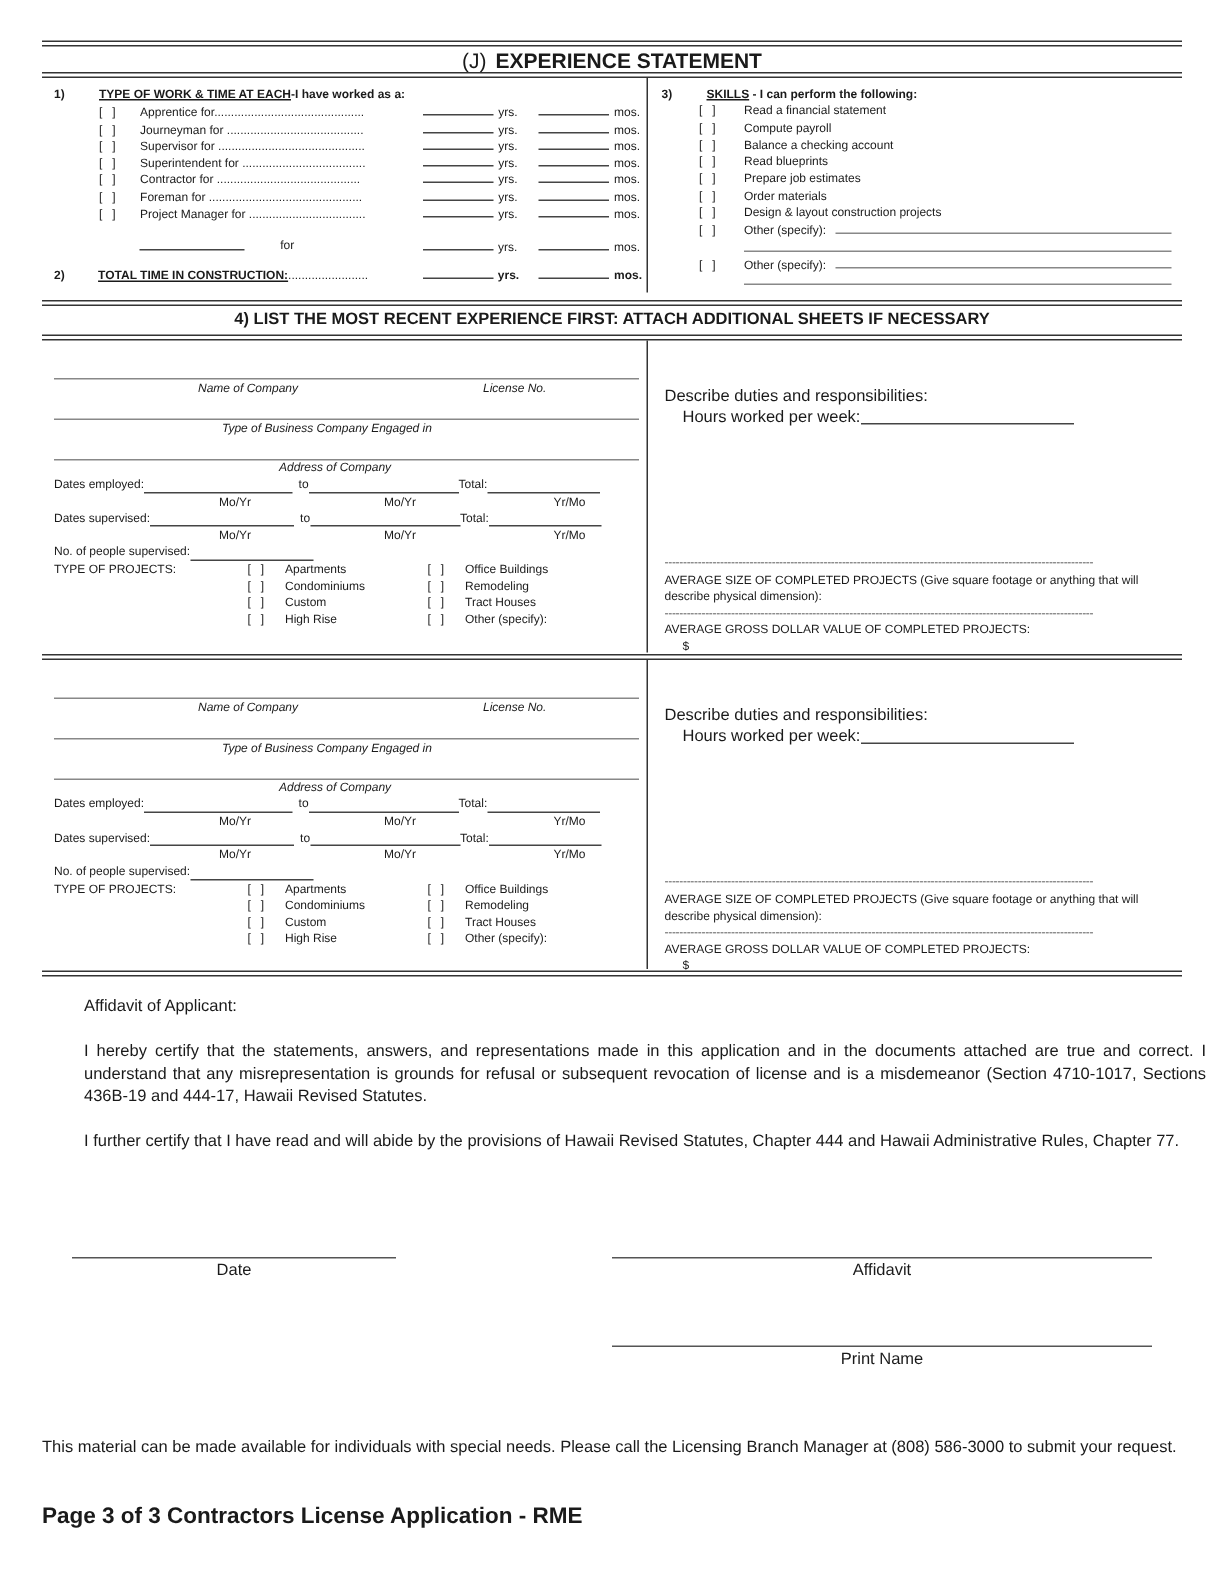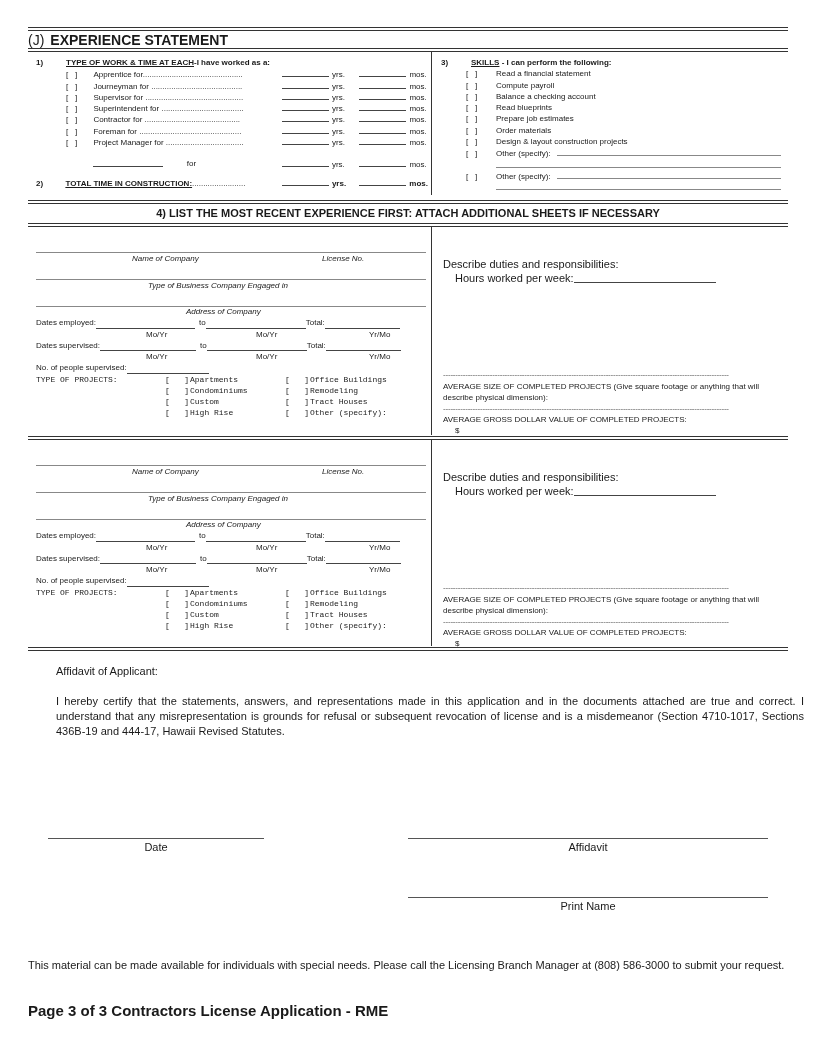--- a/index.html
+++ b/index.html
@@ -1,21 +1,21 @@
 <!DOCTYPE html>
 <html><head>
 <meta charset="utf-8">
 <style>
   * { box-sizing: border-box; margin: 0; padding: 0; }
   html, body { width: 816px; height: 1056px; background: #fff; overflow: hidden; }
   body { font-family: "Liberation Sans", sans-serif; color: #1a1a1a; position: relative; }
 
   .dbl { position: absolute; left: 28px; width: 760px; height: 4px; border-top: 1.5px solid #333; border-bottom: 1.5px solid #333; }
 
-  .title { position: absolute; left: 28px; width: 760px; top: 32px; text-align: left; font-size: 14px; }
+  .title { position: absolute; left: 28px; width: 760px; top: 32px; text-align: center; font-size: 14px; }
   .title .paren { font-weight: normal; }
   .title .main { font-weight: bold; margin-left: 6px; }
 
   .vline { position: absolute; width: 1px; background: #333; }
 
   
   .s1 { position: absolute; left: 36px; top: 57px; width: 392px; font-size: 8px; }
   .s1 .head { display: flex; }
   .s1 .num { width: 30px; font-weight: bold; }
   .s1 .headtext { font-weight: bold; }
@@ -39,21 +39,21 @@
 
   .sec4title { position: absolute; left: 28px; width: 760px; top: 207px; text-align: center; font-size: 11px; font-weight: bold; }
 
   
   .exp { position: absolute; left: 36px; width: 390px; font-size: 8px; }
   .exp .fline { border-bottom: 1px solid #888; height: 1px; }
   .exp .cap { font-style: italic; font-size: 8px; height: 13px; line-height: 11px; display: flex; }
   .exp .datesrow { display: flex; height: 11.5px; line-height: 11.5px; align-items: flex-end; }
   .exp .b1 { display: inline-block; border-bottom: 1px solid #444; height: 9px; }
   .exp .sub { display: flex; height: 11px; line-height: 11px; }
-  .proj { display: flex; height: 11.3px; line-height: 11.3px; font-family: Liberation Mono, monospace; }
+  .proj { display: flex; height: 11.3px; line-height: 11.3px; }
 
   .right { position: absolute; left: 443px; width: 340px; }
   .right .desc { font-size: 11px; line-height: 14px; margin-top: 28px; }
   .right .hours { font-size: 11px; line-height: 15px; padding-left: 12px; display: flex; }
   .right .hours .b { border-bottom: 1px solid #444; width: 142px; height: 12px; }
   .right .dash { font-size: 8px; color: #555; letter-spacing: -0.2px; white-space: nowrap; overflow: hidden; width: 330px; }
   .right .small { font-size: 8px; line-height: 11px; }
 
   
   .aff { position: absolute; left: 56px; width: 748px; font-size: 11px; line-height: 15px; }
@@ -424,20 +424,21 @@
   <div class="dash">--------------------------------------------------------------------------------------------------------------------</div>
   <div class="small" style="margin-top:2px;">AVERAGE SIZE OF COMPLETED PROJECTS (Give square footage or anything that will describe physical dimension):</div>
   <div class="dash" style="margin-top:1px;">--------------------------------------------------------------------------------------------------------------------</div>
   <div class="small" style="margin-top:1px;">AVERAGE GROSS DOLLAR VALUE OF COMPLETED PROJECTS:</div>
   <div class="small" style="padding-left:12px;">$</div>
 </div>
 
 <div class="aff" style="top:664px;">
   <div>Affidavit of Applicant:</div>
   <p style="margin-top:15px;">I hereby certify that the statements, answers, and representations made in this application and in the documents attached are true and correct.  I understand that any misrepresentation is grounds for refusal or subsequent revocation of license and is a misdemeanor (Section 4710-1017, Sections 436B-19 and 444-17, Hawaii Revised Statutes.</p>
+  <p style="margin-top:15px;">I further certify that I have read and will abide by the provisions of Hawaii Revised Statutes, Chapter 444 and Hawaii Administrative Rules, Chapter 77.</p>
 </div>
 
 <div class="sigline" style="left:48px; top:838px; width:216px;"></div>
 <div class="siglabel" style="left:48px; top:841px; width:216px;">Date</div>
 <div class="sigline" style="left:408px; top:838px; width:360px;"></div>
 <div class="siglabel" style="left:408px; top:841px; width:360px;">Affidavit</div>
 <div class="sigline" style="left:408px; top:897px; width:360px;"></div>
 <div class="siglabel" style="left:408px; top:900px; width:360px;">Print Name</div>
 
 <div class="footer" style="top:958px;">This material can be made available for individuals with special needs.  Please call the Licensing Branch Manager at (808) 586-3000 to submit your request.</div>

